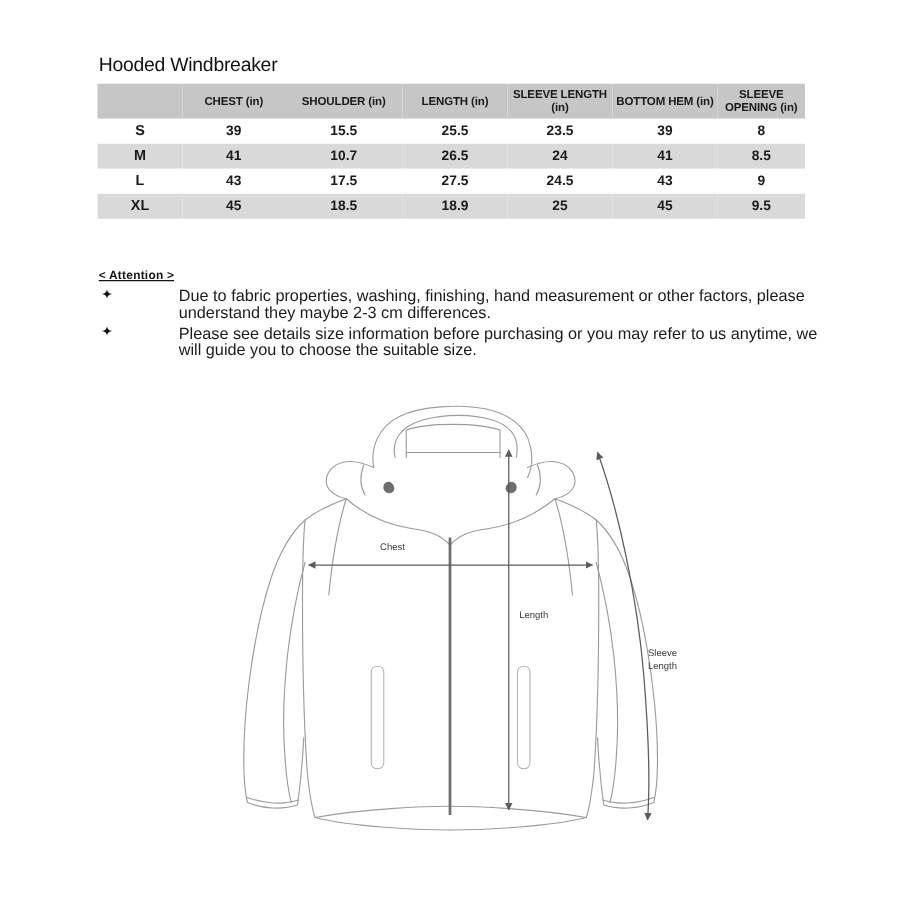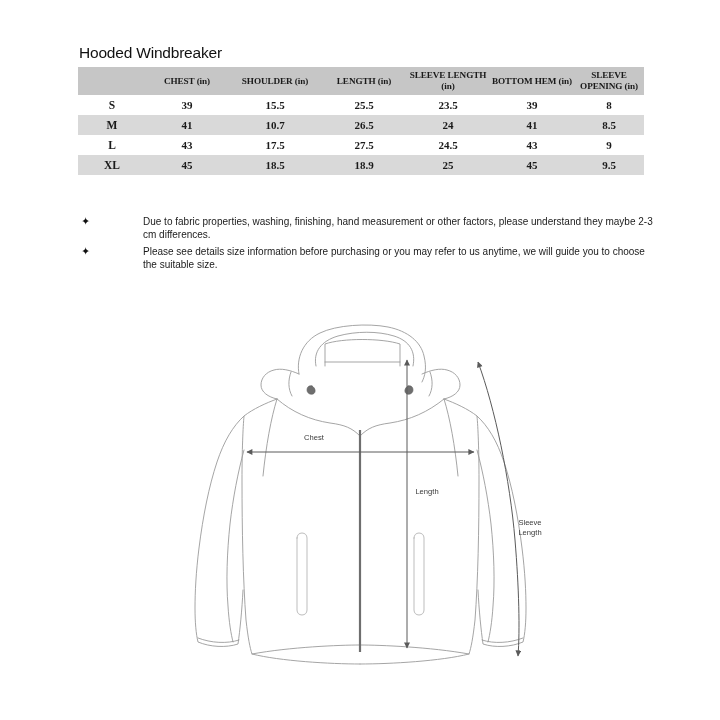--- a/index.html
+++ b/index.html
@@ -30,21 +30,20 @@
   }
 
   
   .size-table {
     position: absolute;
     left: 78px;
     top: 67px;
     width: 566px;
     border-collapse: collapse;
     table-layout: fixed;
-    font-family: Liberation Serif, serif;
   }
   .size-table th,
   .size-table td {
     padding: 0;
     text-align: center;
     vertical-align: middle;
     font-size: 9.2px;
     color: #1a1a1a;
   }
   .size-table thead th {
@@ -100,21 +99,21 @@
     width: 26px;
     flex: 0 0 26px;
     font-size: 11px;
     line-height: 13px;
     color: #111111;
     text-align: left;
     padding-left: 2px;
   }
   .note-text {
     flex: 1 1 auto;
-    font-size: 10px;
+    font-size: 13px;
     line-height: 13.4px;
     color: #1a1a1a;
     max-width: 552px;
     padding-left: 36px;
   }
 
   
   .illustration {
     position: absolute;
     left: 0px;
@@ -194,20 +193,21 @@
       <td>18.5</td>
       <td>18.9</td>
       <td>25</td>
       <td>45</td>
       <td>9.5</td>
     </tr>
   </tbody>
 </table>
 
 <div class="attention">
+  <div class="attention-title">&lt; Attention &gt;</div>
 
   <div class="note-row">
     <span class="note-bullet">✦</span>
     <span class="note-text">Due to fabric properties, washing, finishing, hand measurement or other factors, please understand they maybe 2-3 cm differences.</span>
   </div>
 
   <div class="note-row">
     <span class="note-bullet">✦</span>
     <span class="note-text">Please see details size information before purchasing or you may refer to us anytime, we will guide you to choose the suitable size.</span>
   </div>

